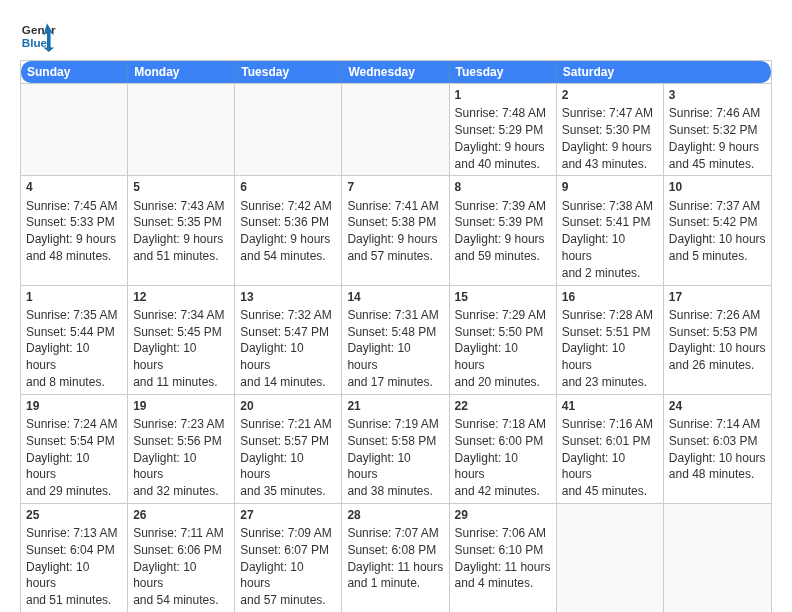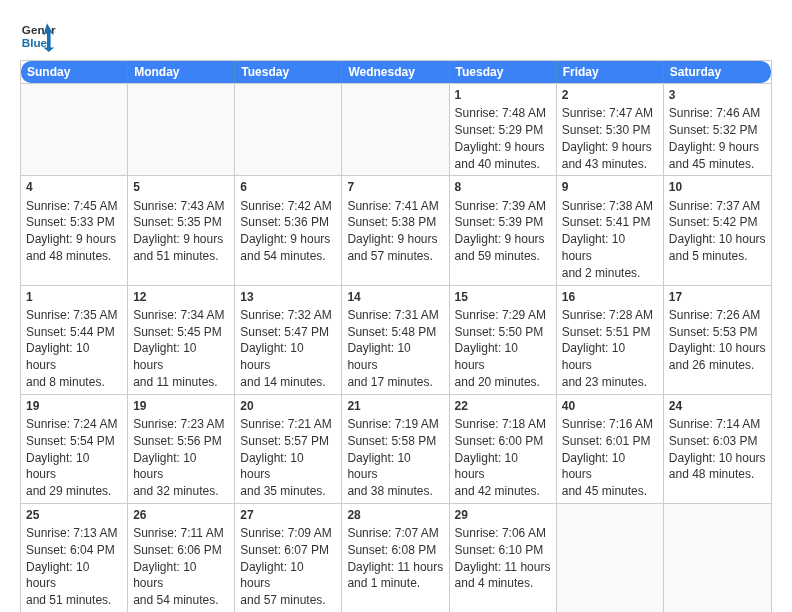--- a/index.html
+++ b/index.html
@@ -120,21 +120,20 @@
     </div>
   </div>
 
   <div class="calendar">
     <div class="cal-header-row">
     <div class="cal-header-cell">Sunday</div>
         <div class="cal-header-cell">Monday</div>
         <div class="cal-header-cell">Tuesday</div>
         <div class="cal-header-cell">Wednesday</div>
         <div class="cal-header-cell">Tuesday</div>
-        <div class="cal-header-cell">Friday</div>
         <div class="cal-header-cell">Saturday</div>
       </div>
     <div class="cal-body">
     <div class="cal-week">
           <div class="cal-cell empty"></div>
           <div class="cal-cell empty"></div>
           <div class="cal-cell empty"></div>
           <div class="cal-cell empty"></div>
           <div class="cal-cell">
             <span class="day-num">1</span>
@@ -224,21 +223,21 @@
           </div>
           <div class="cal-cell">
             <span class="day-num">21</span>
             <div class="cell-text">Sunrise: 7:19 AM<br>Sunset: 5:58 PM<br>Daylight: 10 hours<br>and 38 minutes.</div>
           </div>
           <div class="cal-cell">
             <span class="day-num">22</span>
             <div class="cell-text">Sunrise: 7:18 AM<br>Sunset: 6:00 PM<br>Daylight: 10 hours<br>and 42 minutes.</div>
           </div>
           <div class="cal-cell">
-            <span class="day-num">40</span>
+            <span class="day-num">41</span>
             <div class="cell-text">Sunrise: 7:16 AM<br>Sunset: 6:01 PM<br>Daylight: 10 hours<br>and 45 minutes.</div>
           </div>
           <div class="cal-cell">
             <span class="day-num">24</span>
             <div class="cell-text">Sunrise: 7:14 AM<br>Sunset: 6:03 PM<br>Daylight: 10 hours<br>and 48 minutes.</div>
           </div>
         </div>
         <div class="cal-week">
           <div class="cal-cell">
             <span class="day-num">25</span>

